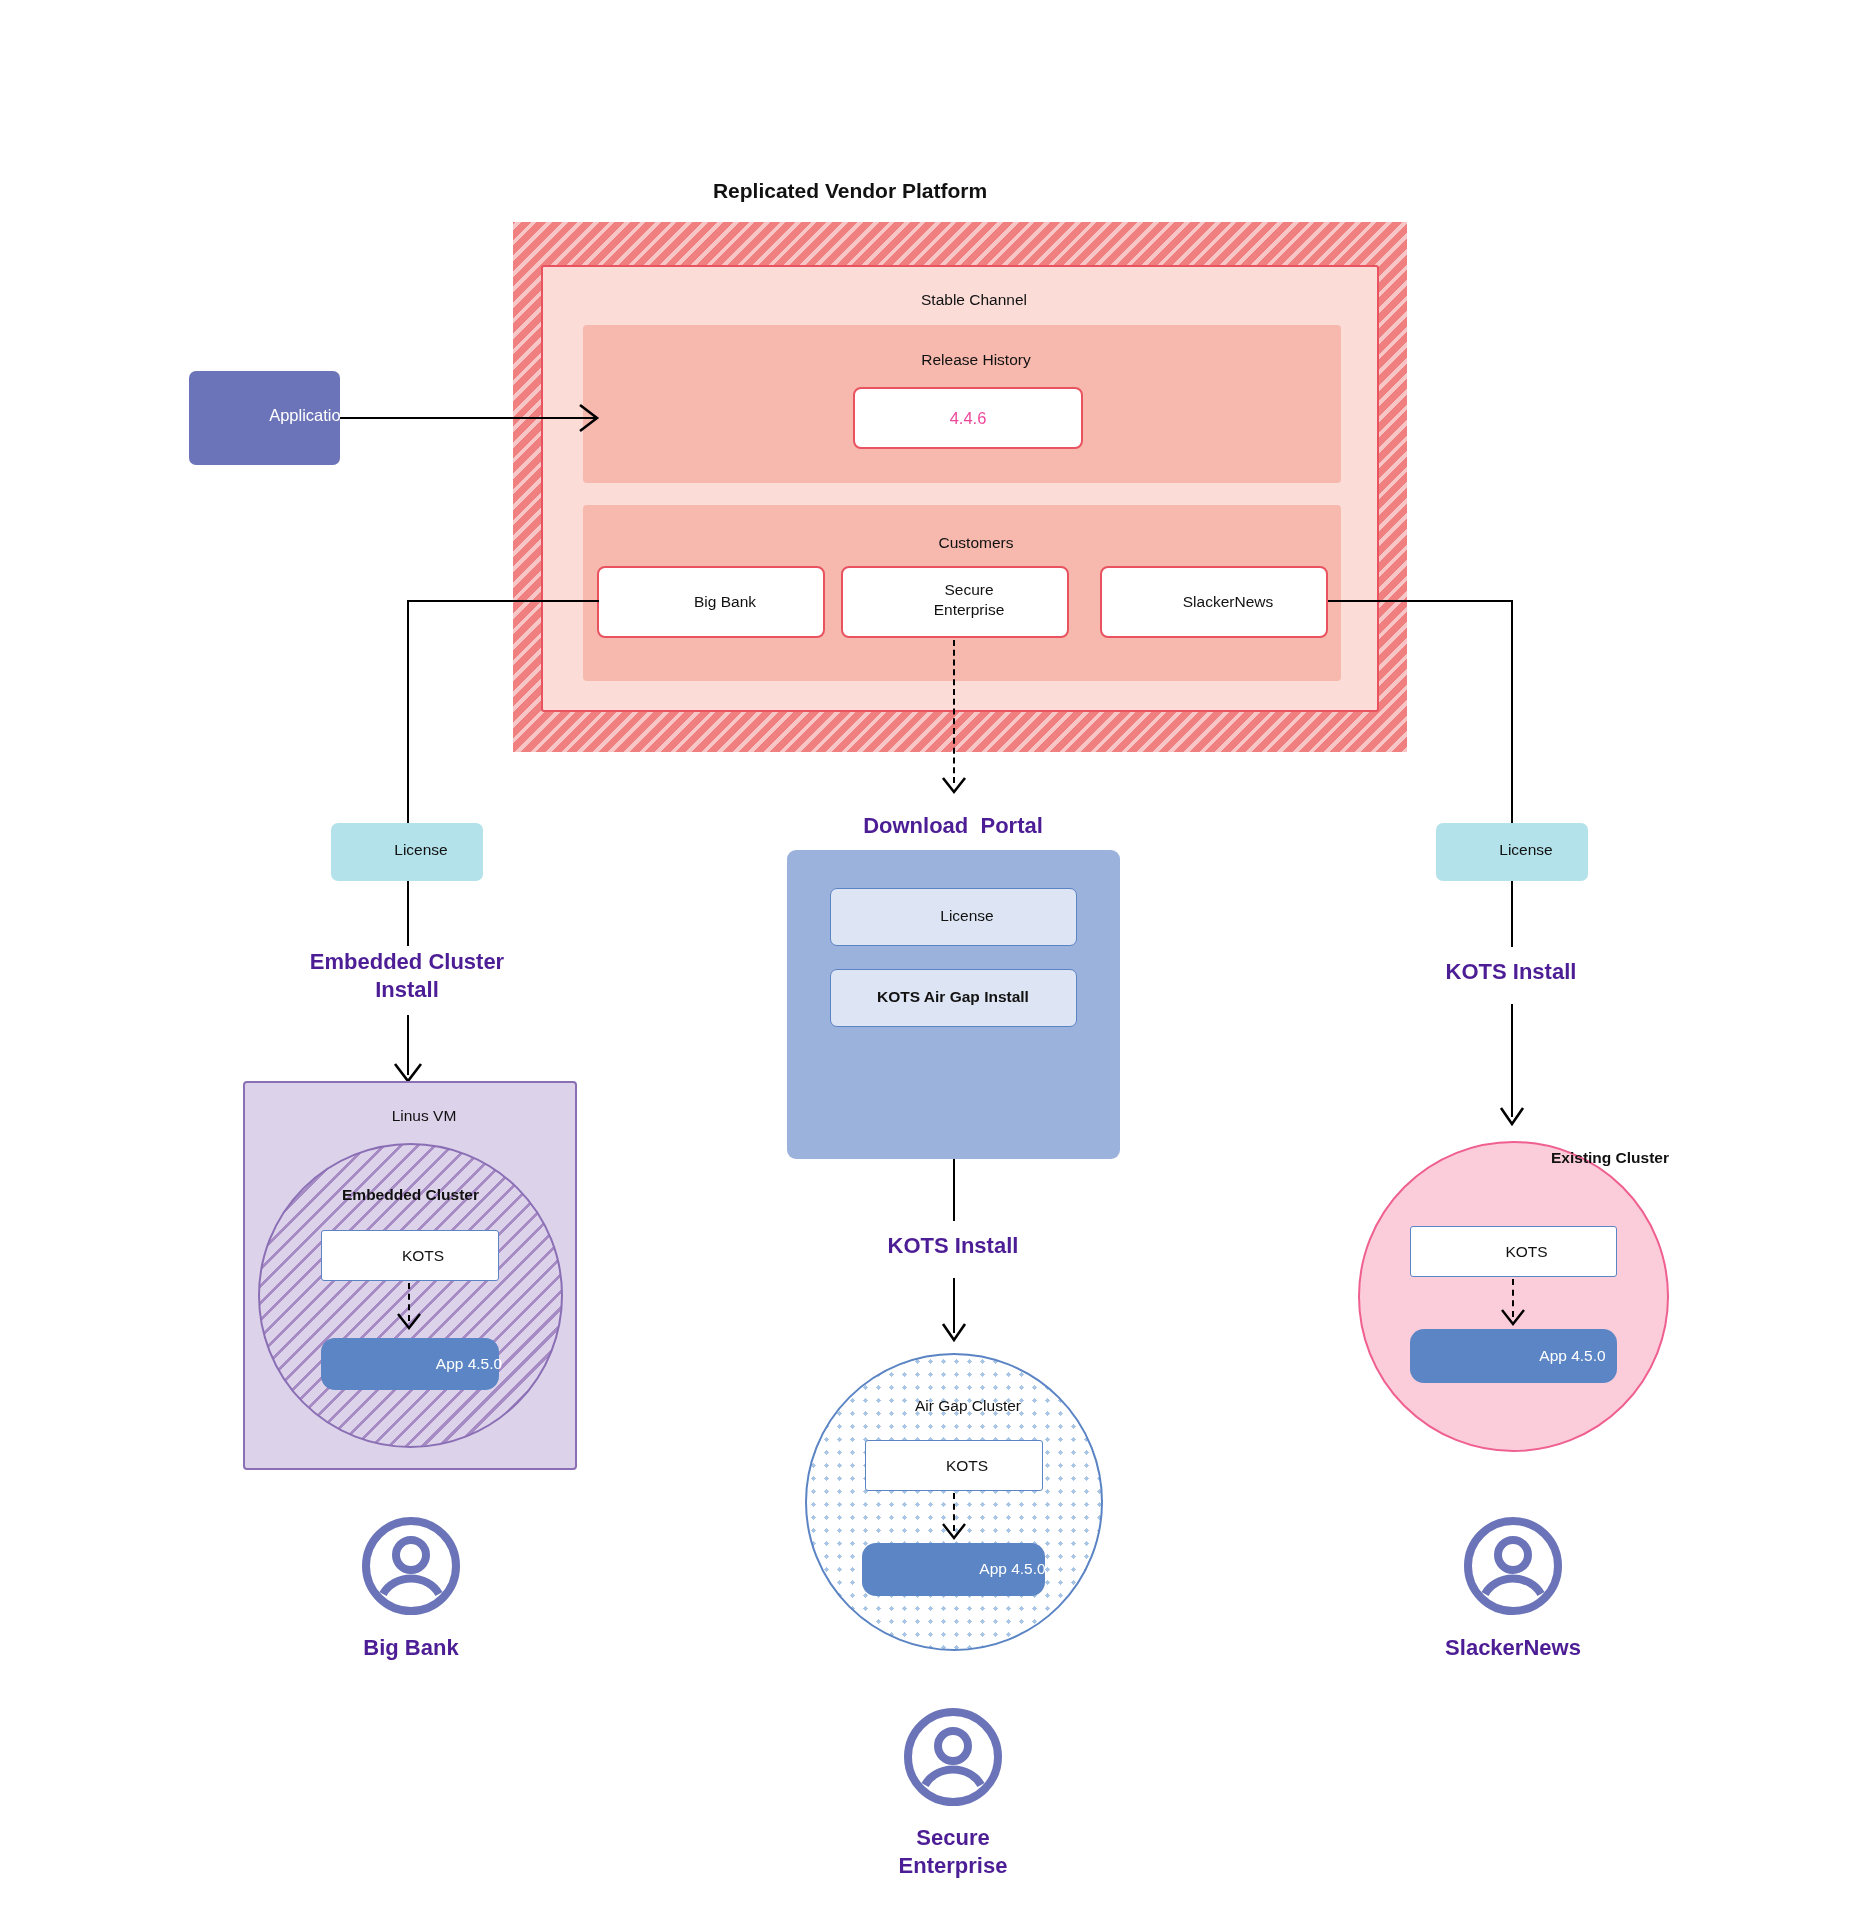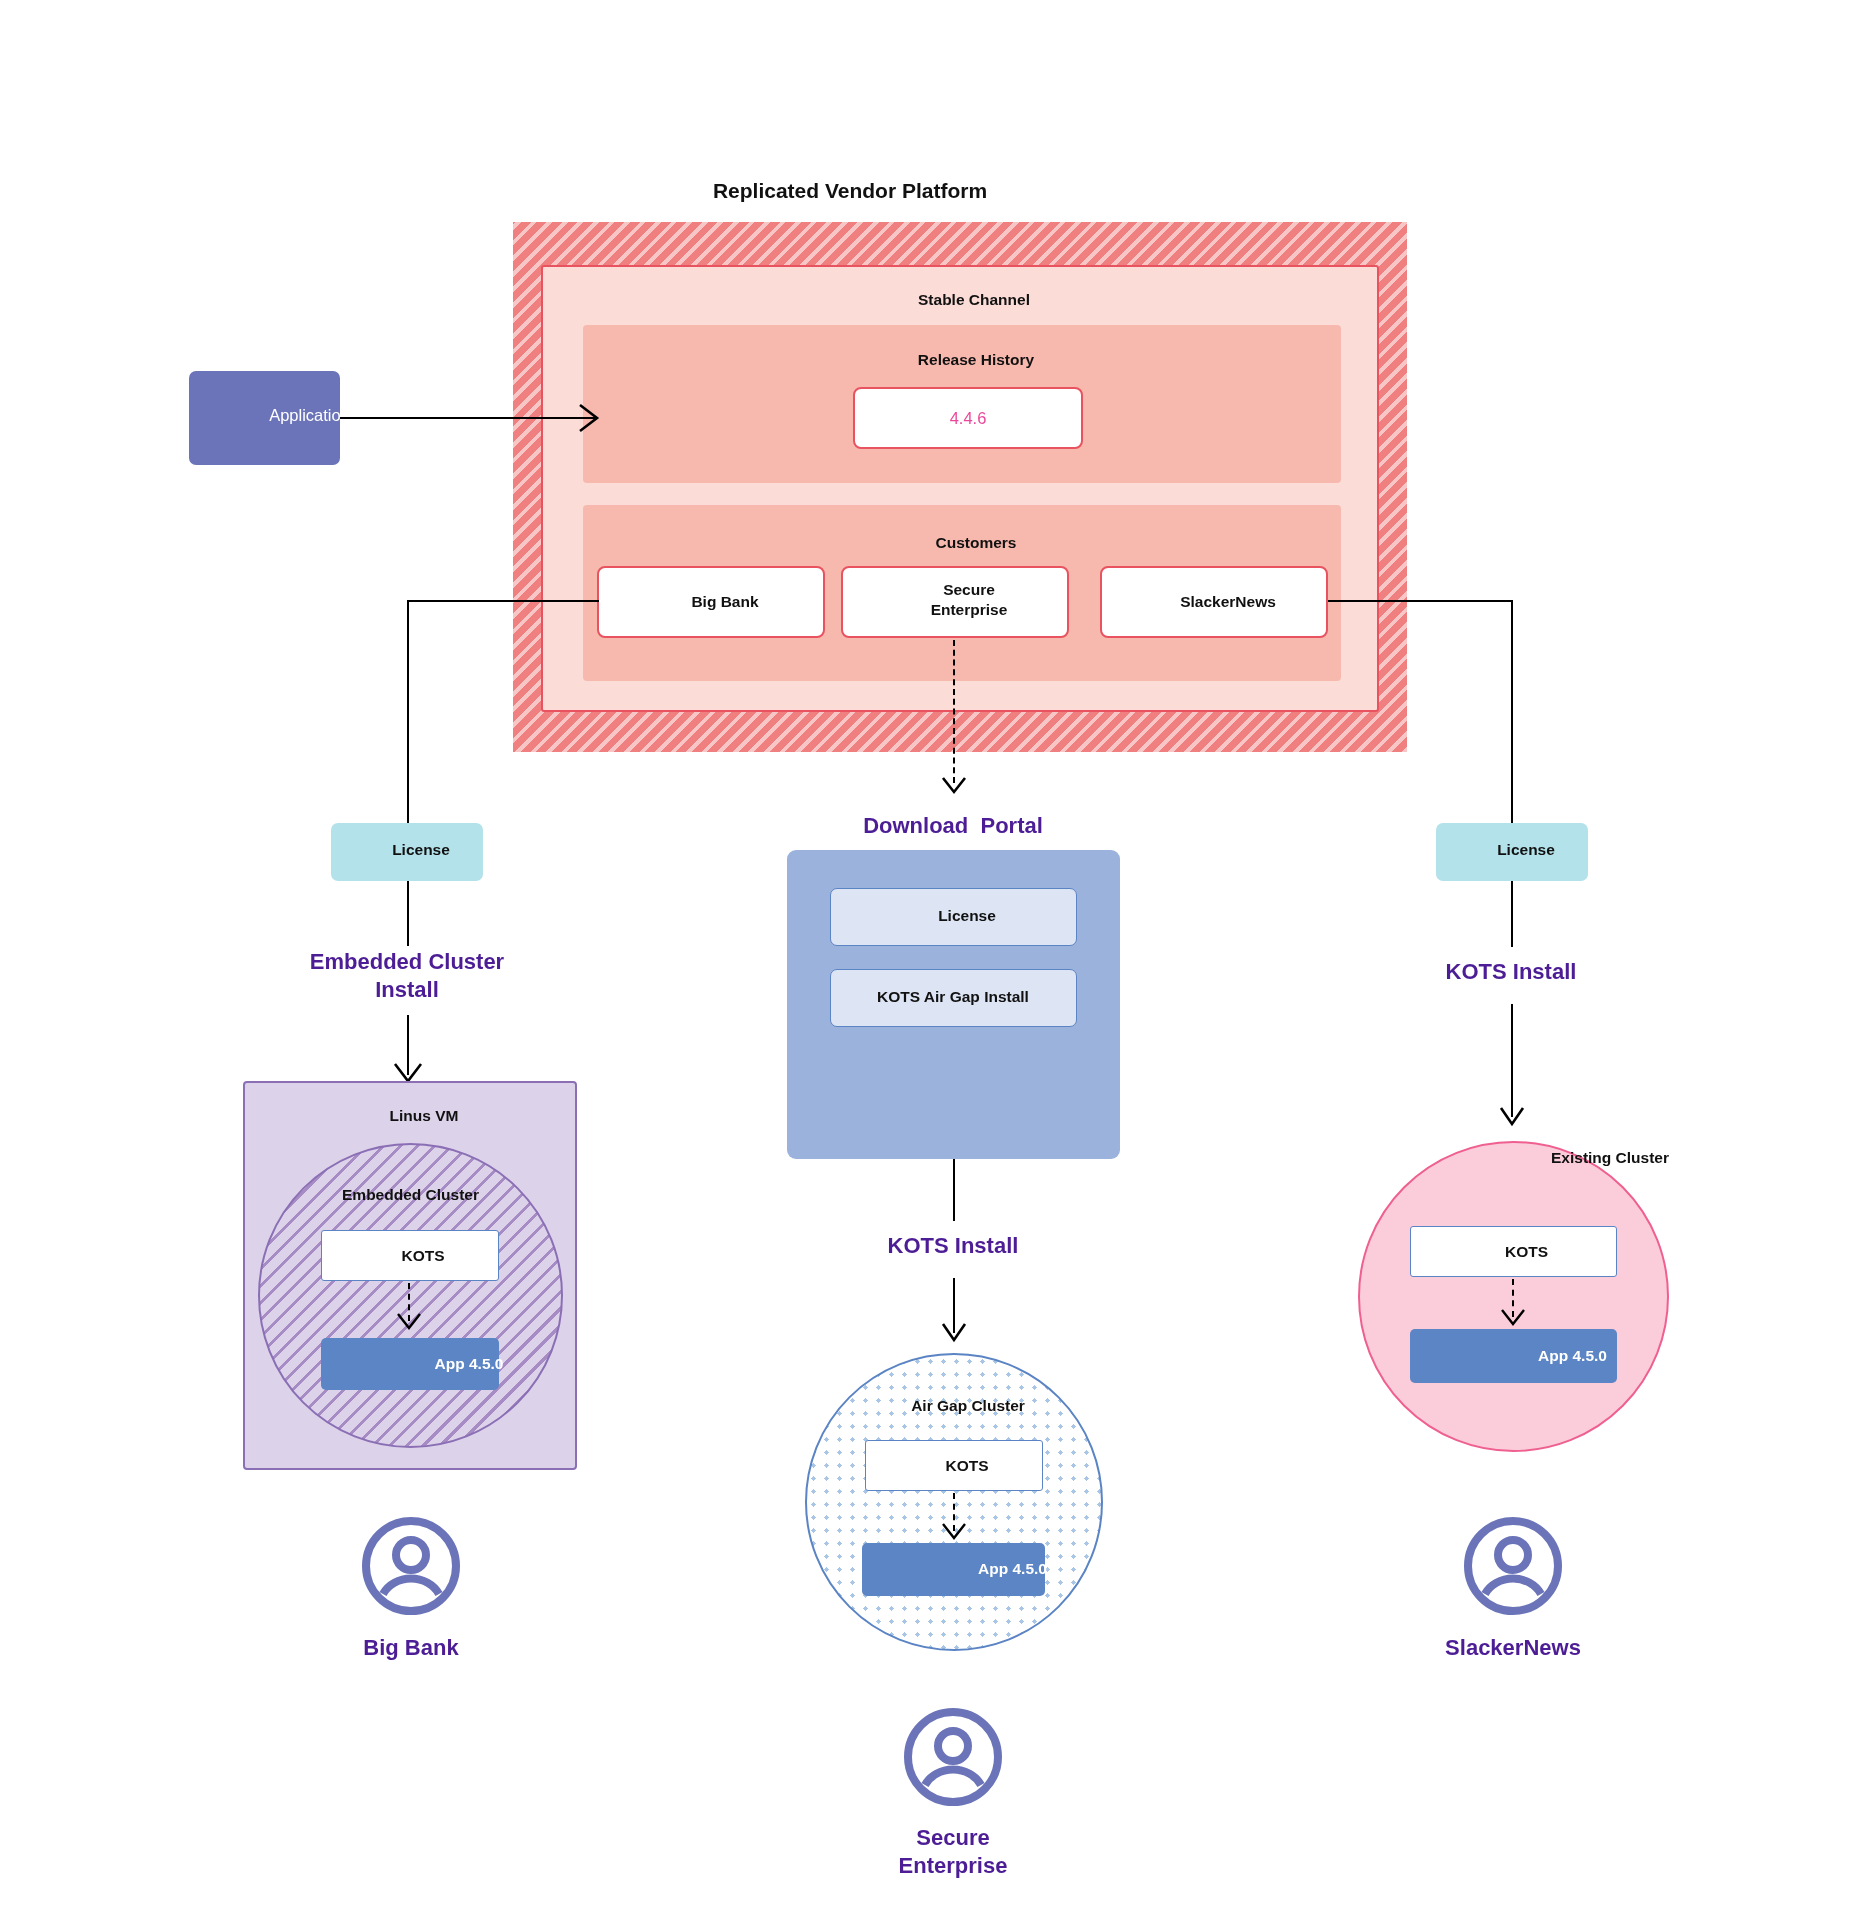--- a/index.html
+++ b/index.html
@@ -24,21 +24,21 @@
   
   .lbl {
     position: absolute;
     text-align: center;
     white-space: pre-wrap;
     line-height: 1.28;
     box-sizing: border-box;
   }
   .title-lg { font-size: 21px; font-weight: 700; color: #111; }
   .title-md { font-size: 22px; font-weight: 700; color: #4c1d95; }
-  .cap-15   { font-size: 15.5px; font-weight: 700; color: #111; padding-left: 28px; }
+  .cap-15   { font-size: 15.5px; font-weight: 400; color: #111; padding-left: 28px; }
   .cap-15b  { font-size: 15.5px; font-weight: 700; color: #111; }
   .cap-16   { font-size: 16.5px; font-weight: 400; color: #ec4899; }
   .white-t  { color: #ffffff; margin-left: 45px; }
 
   
   #platform-outer {
     background-color: #f08080;
     background-image: repeating-linear-gradient(
       -45deg,
       rgba(255,255,255,0.55) 0px,
@@ -94,21 +94,21 @@
     border: 2px solid #8b6fb5;
     border-radius: 4px;
   }
   .kots-node {
     background: #ffffff;
     border: 1.8px solid #5b84c4;
     border-radius: 3px;
   }
   .appver-node {
     background: #5b85c4;
-    border-radius: 5px;
+    border-radius: 14px;
   }
 
   
   .circle { border-radius: 50%; }
   .cluster-embedded {
     background-color: #dcd2ea;
     background-image: repeating-linear-gradient(
       -45deg,
       #a78bc4 0px,
       #a78bc4 3px,

